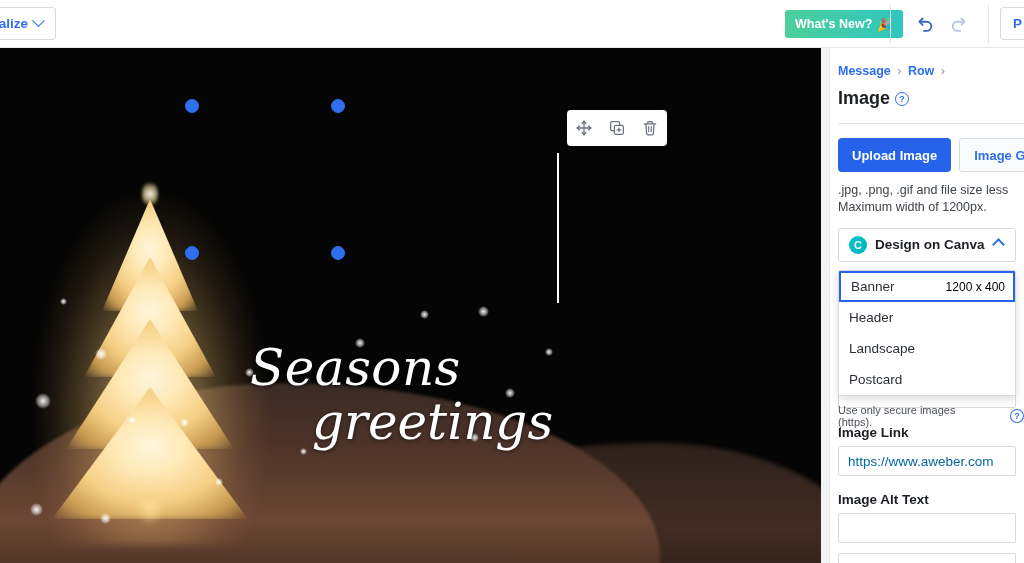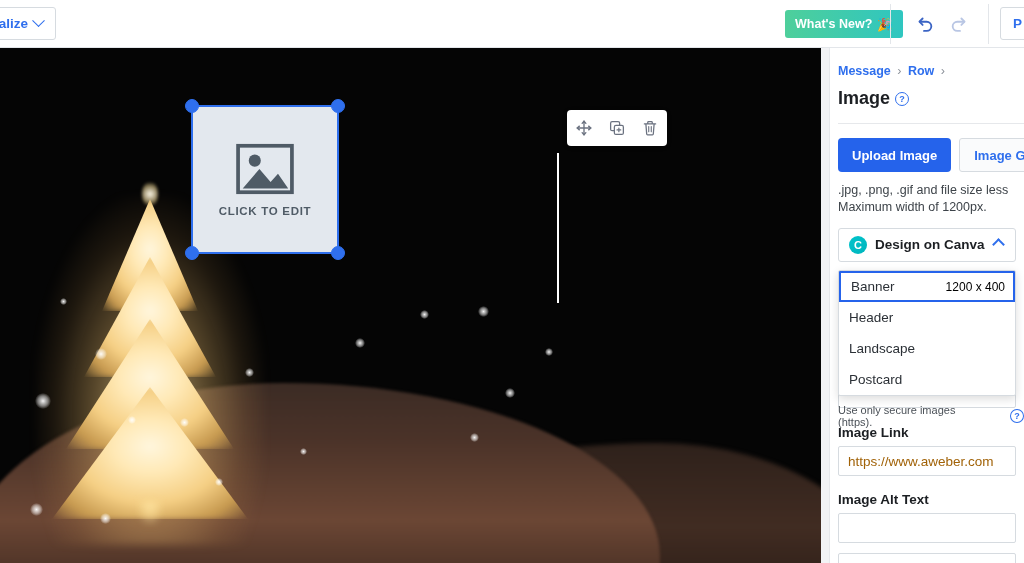--- a/index.html
+++ b/index.html
@@ -226,21 +226,21 @@
   .dd-item.active { outline:2px solid #2563eb; outline-offset:-2px; background:#fff;padding-left:12px; }
   .dd-dim { color:#000000; font-size:12px; }
 
   .secure-note {
     position:absolute; left:838px; top:404px;
     font-size:11px; color:#4a5057; display:flex; align-items:center; gap:20px;
   }
   .field-label { font-size:13.5px; font-weight:700; color:#1c1f23; margin-bottom:6px; }
   .field-input {
     width:178px; height:30px; border:1px solid #d6dbe0; border-radius:2px;
-    background:#fff; padding:0 9px; font-size:13.5px; color:#a16207;
+    background:#fff; padding:0 9px; font-size:13.5px; color:#0369a1;
     font-family:"Liberation Sans", sans-serif;
   }
   .hidden-input {
     position:absolute; left:838px; top:378px; width:178px; height:30px;
     border:1px solid #d6dbe0; border-radius:2px; background:#fff;
   }
   .fld { position:absolute; left:838px; }
   .fld-link { top:425px; }
   .fld-alt  { top:492px; }
   .fld-tail { position:absolute; left:838px; top:553px; width:178px; height:30px;
@@ -312,33 +312,29 @@
       <div class="flake" style="left:355px; top:290px; width:10px; height:10px;"></div>
       <div class="flake" style="left:420px; top:262px; width:9px;  height:9px;"></div>
       <div class="flake" style="left:478px; top:258px; width:11px; height:11px;"></div>
       <div class="flake" style="left:505px; top:340px; width:10px; height:10px;"></div>
       <div class="flake" style="left:470px; top:385px; width:9px;  height:9px;"></div>
       <div class="flake" style="left:545px; top:300px; width:8px;  height:8px;"></div>
       <div class="flake" style="left:300px; top:400px; width:7px;  height:7px;"></div>
       <div class="flake" style="left:60px;  top:250px; width:7px;  height:7px;"></div>
       <div class="flake" style="left:215px; top:430px; width:8px;  height:8px;"></div>
 
+      <div class="greeting">
+        <div class="g1">Seasons</div>
+        <div class="g2">greetings</div>
+      </div>
     </div>
 
     <div class="vrule"></div>
   </div>
 
-  <div class="img-block">
-    <svg class="img-icon" viewBox="0 0 64 56">
-      <rect x="3" y="3" width="58" height="50" fill="none" stroke="#4f5b66" stroke-width="4"></rect>
-      <circle cx="21" cy="19" r="6.5" fill="#4f5b66"></circle>
-      <path d="M8 49 L26 28 L38 42 L46 33 L57 49 Z" fill="#4f5b66"></path>
-    </svg>
-    <div class="click-edit">CLICK TO EDIT</div>
-  </div>
   <div class="handle h-tl"></div>
   <div class="handle h-tr"></div>
   <div class="handle h-bl"></div>
   <div class="handle h-br"></div>
 
   <div class="float-toolbar">
     <div class="ft-btn">
       <svg width="18" height="18" viewBox="0 0 24 24" fill="none">
         <path d="M12 3v18M3 12h18" stroke="#6b7280" stroke-width="1.8" stroke-linecap="round"></path>
         <path d="M12 3 9.5 5.8M12 3l2.5 2.8M12 21l-2.5-2.8M12 21l2.5-2.8M3 12l2.8-2.5M3 12l2.8 2.5M21 12l-2.8-2.5M21 12l-2.8 2.5" stroke="#6b7280" stroke-width="1.8" stroke-linecap="round" stroke-linejoin="round"></path>

